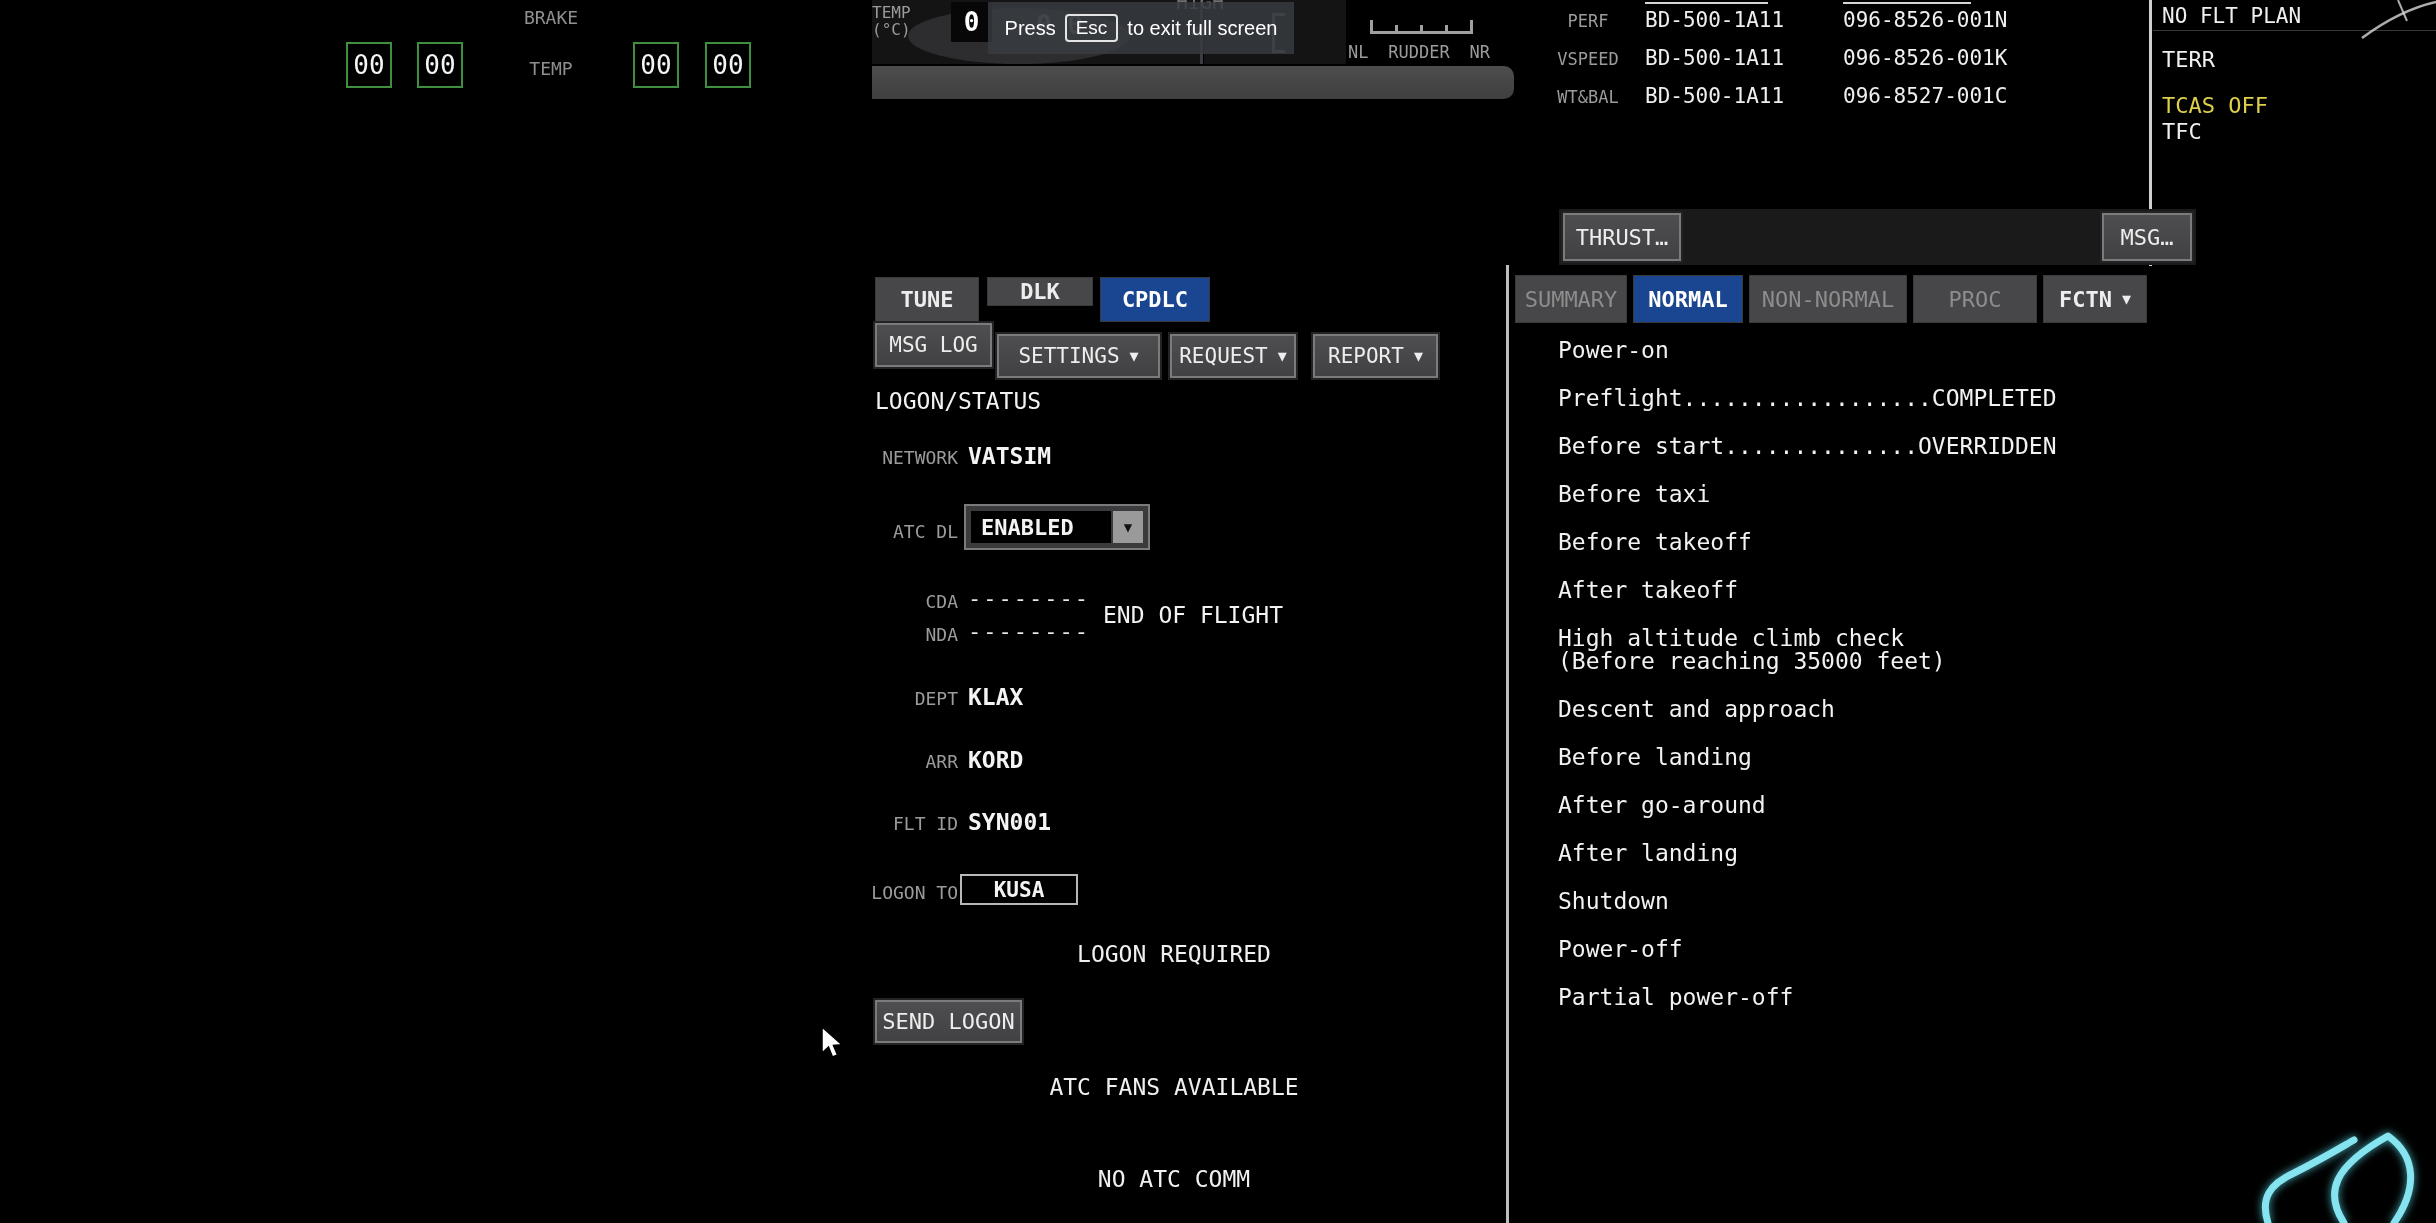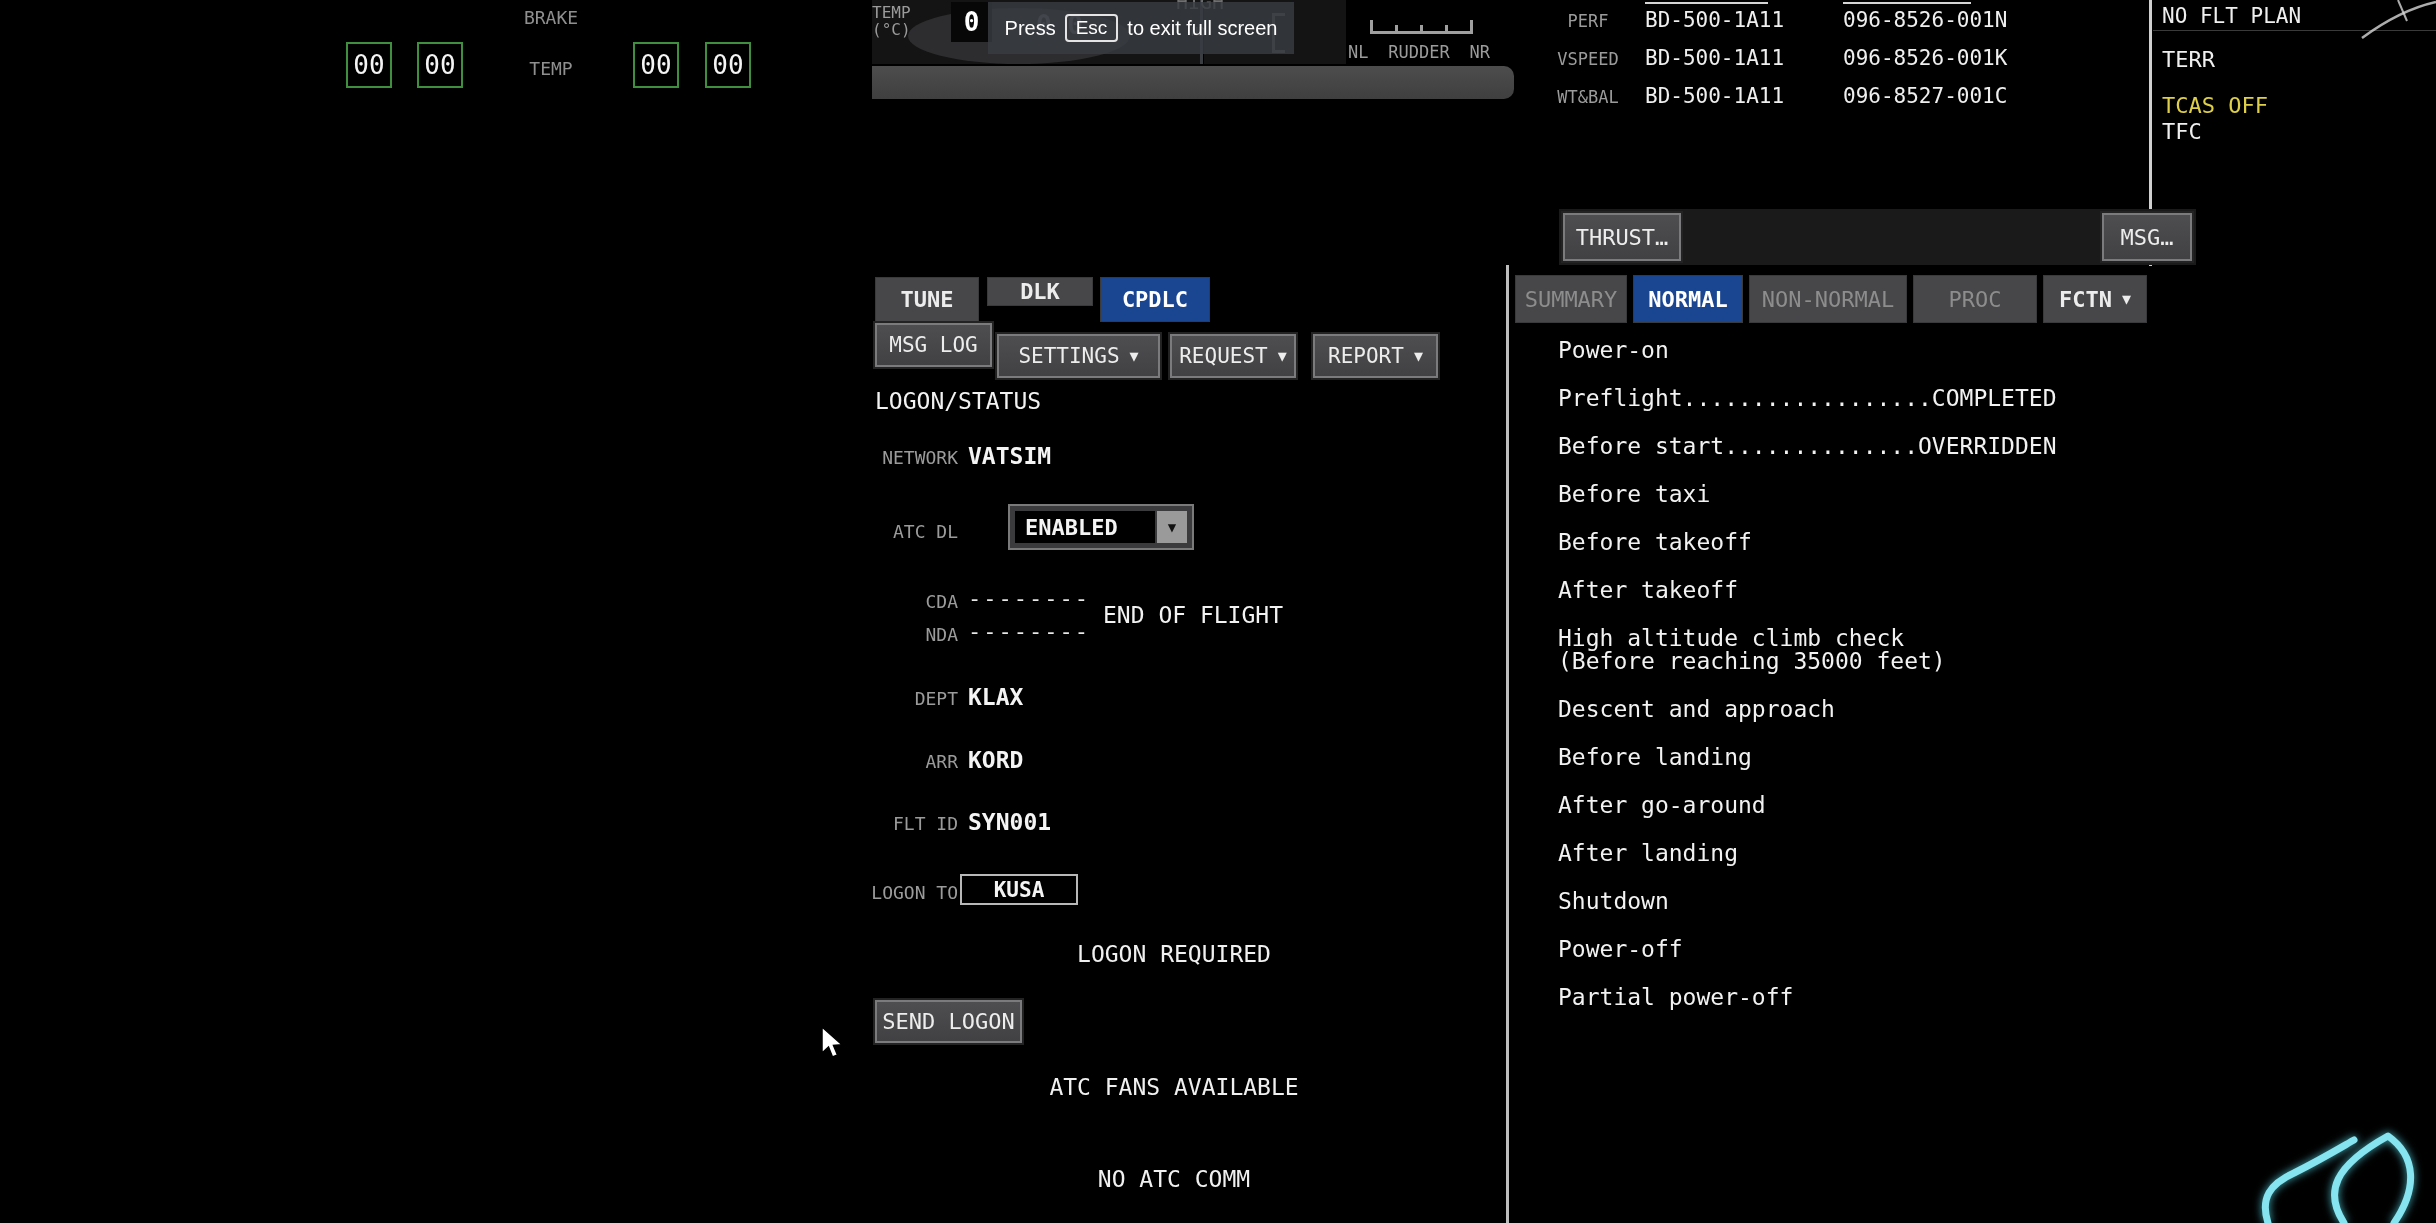--- a/index.html
+++ b/index.html
@@ -176,21 +176,21 @@
   <span>REPORT</span>
   <span class="arrow">▼</span>
 </div>
 
 <div class="abs white" style="left:875px;top:388px;font-size:23px;">LOGON/STATUS</div>
 
 <div class="flabel" style="top:447px;">NETWORK</div>
 <div class="fval" style="top:443px;">VATSIM</div>
 
 <div class="flabel" style="top:521px;">ATC DL</div>
-<div class="abs dropdown" style="left:964px;top:504px;width:186px;height:46px;margin-left:44px;">
+<div class="abs dropdown" style="left:964px;top:504px;width:186px;height:46px;">
   <div class="dd-field">ENABLED</div>
   <div class="dd-arrow">▼</div>
 </div>
 
 <div class="flabel" style="top:591px;">CDA</div>
 <div class="fdash" style="top:586px;">--------</div>
 <div class="abs white" style="left:1103px;top:602px;font-size:23px;">END OF FLIGHT</div>
 <div class="flabel" style="top:624px;">NDA</div>
 <div class="fdash" style="top:619px;">--------</div>
 

